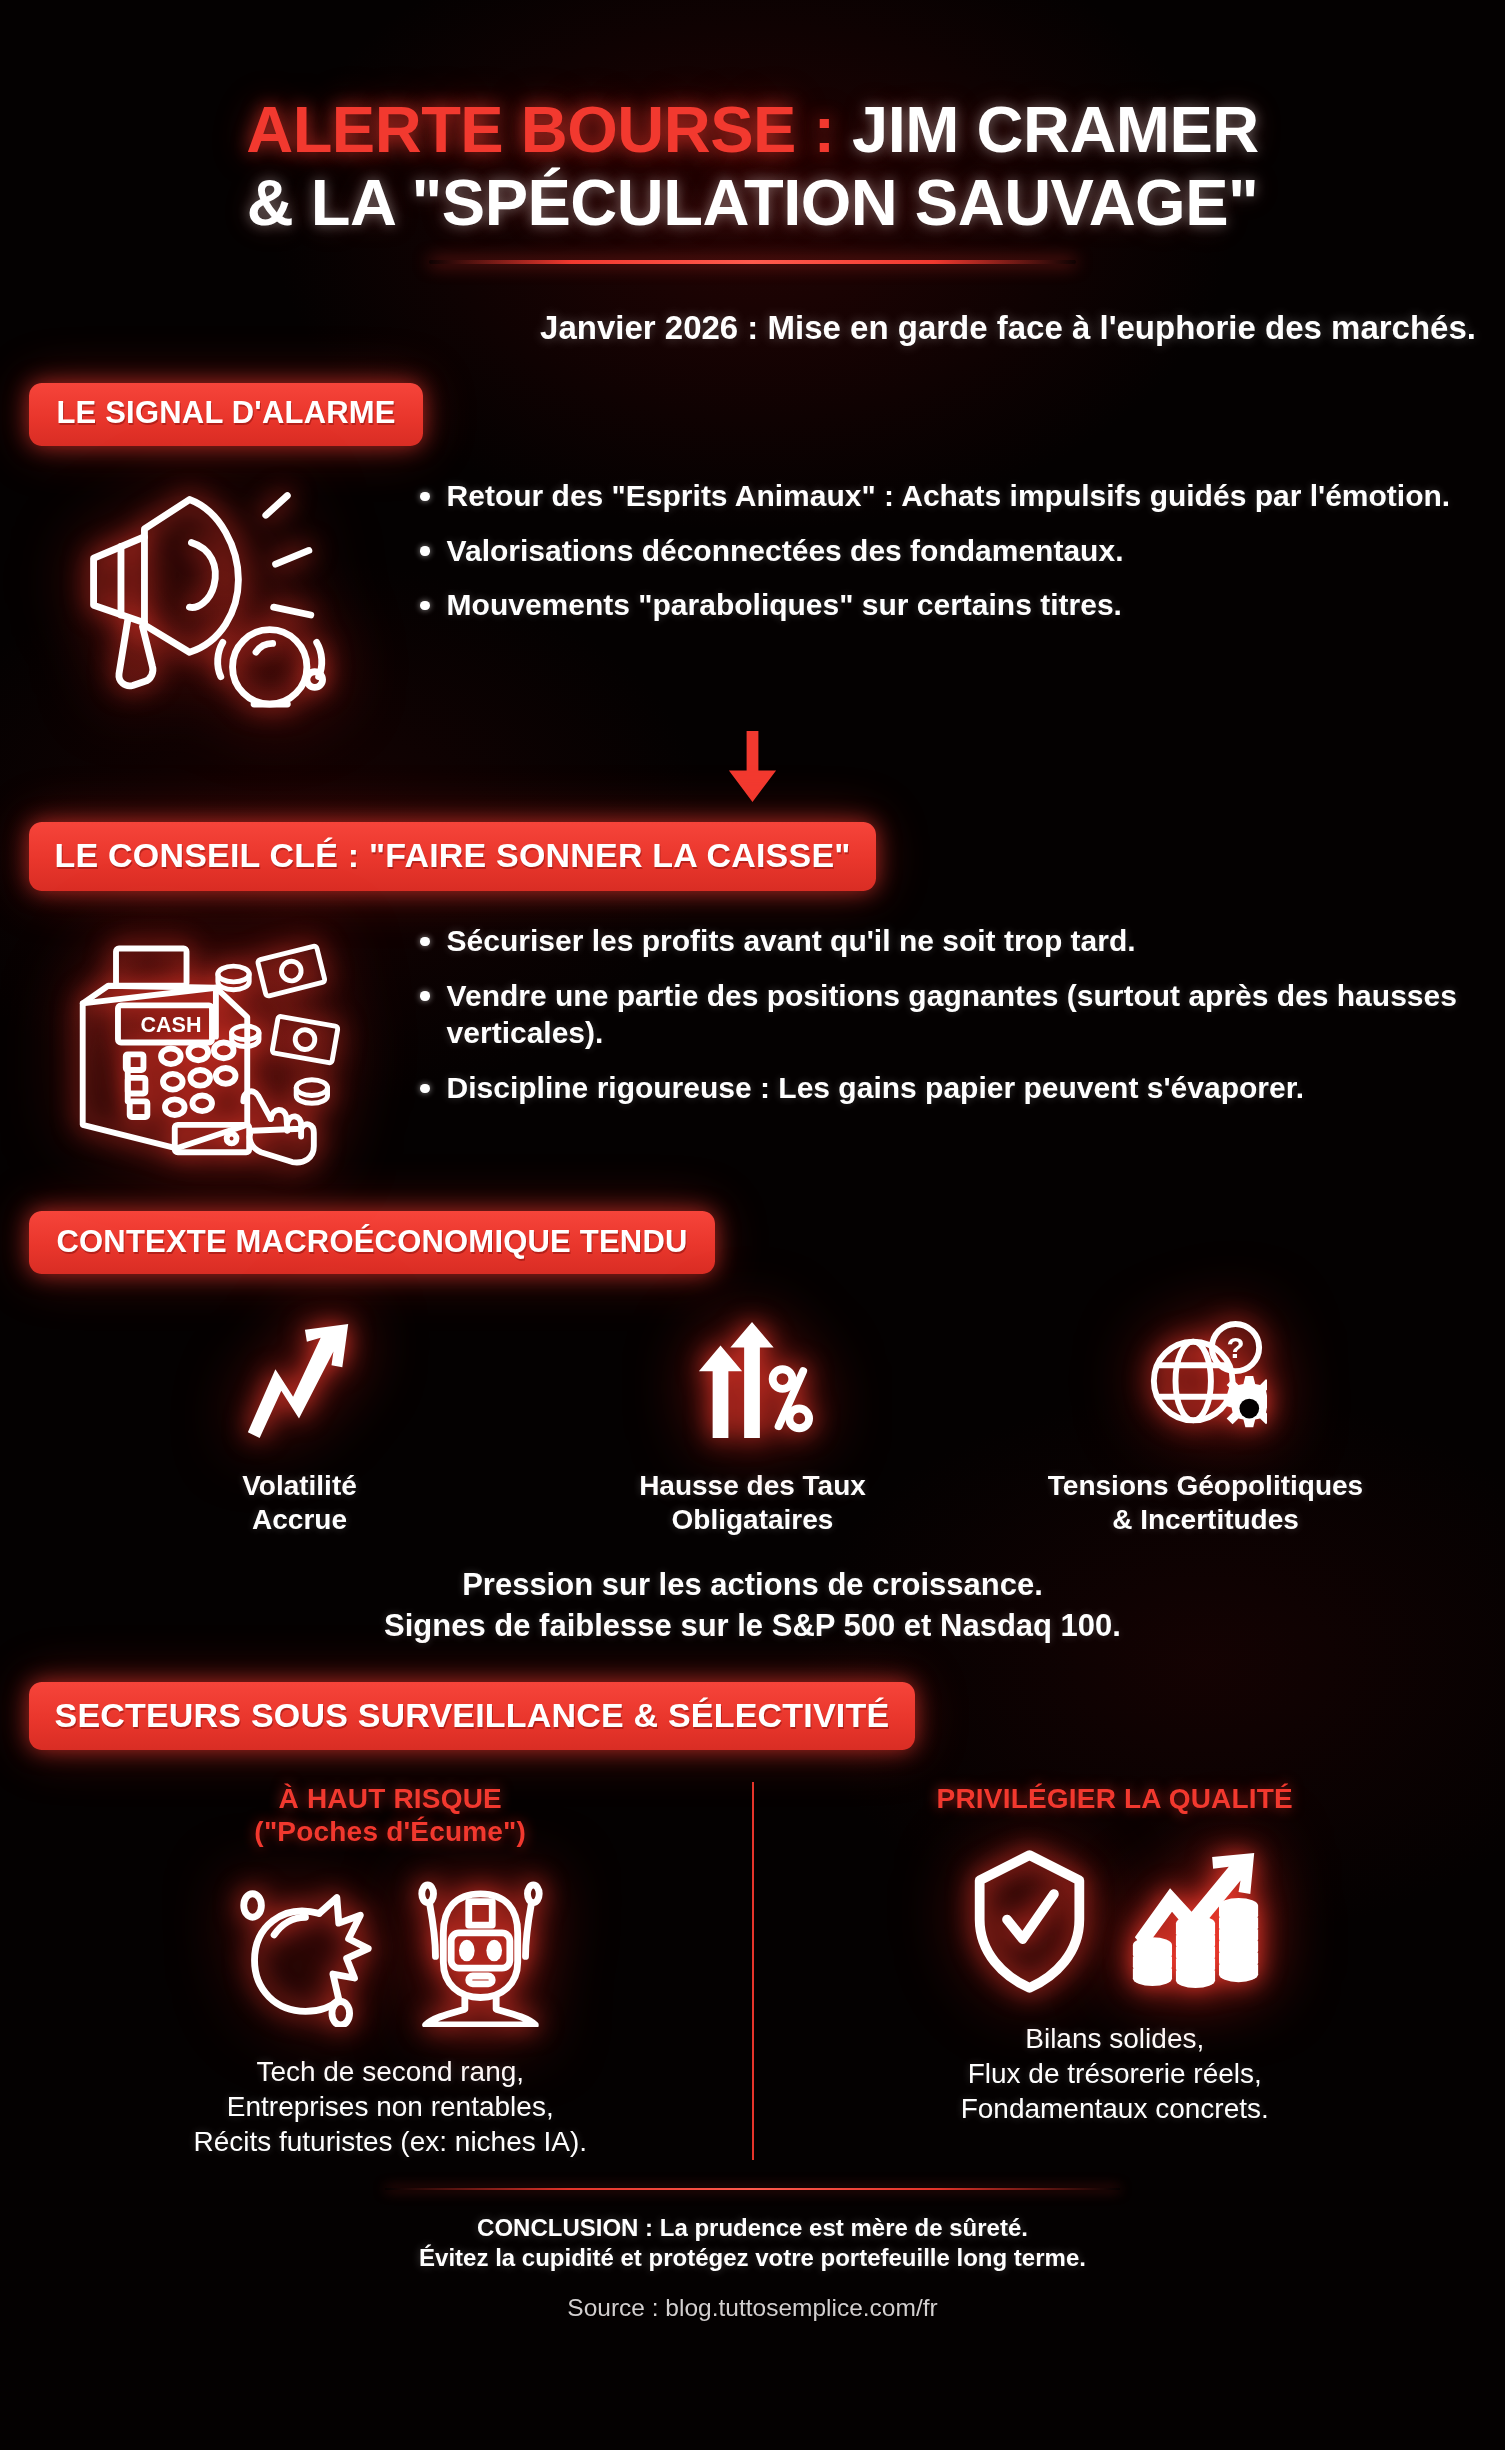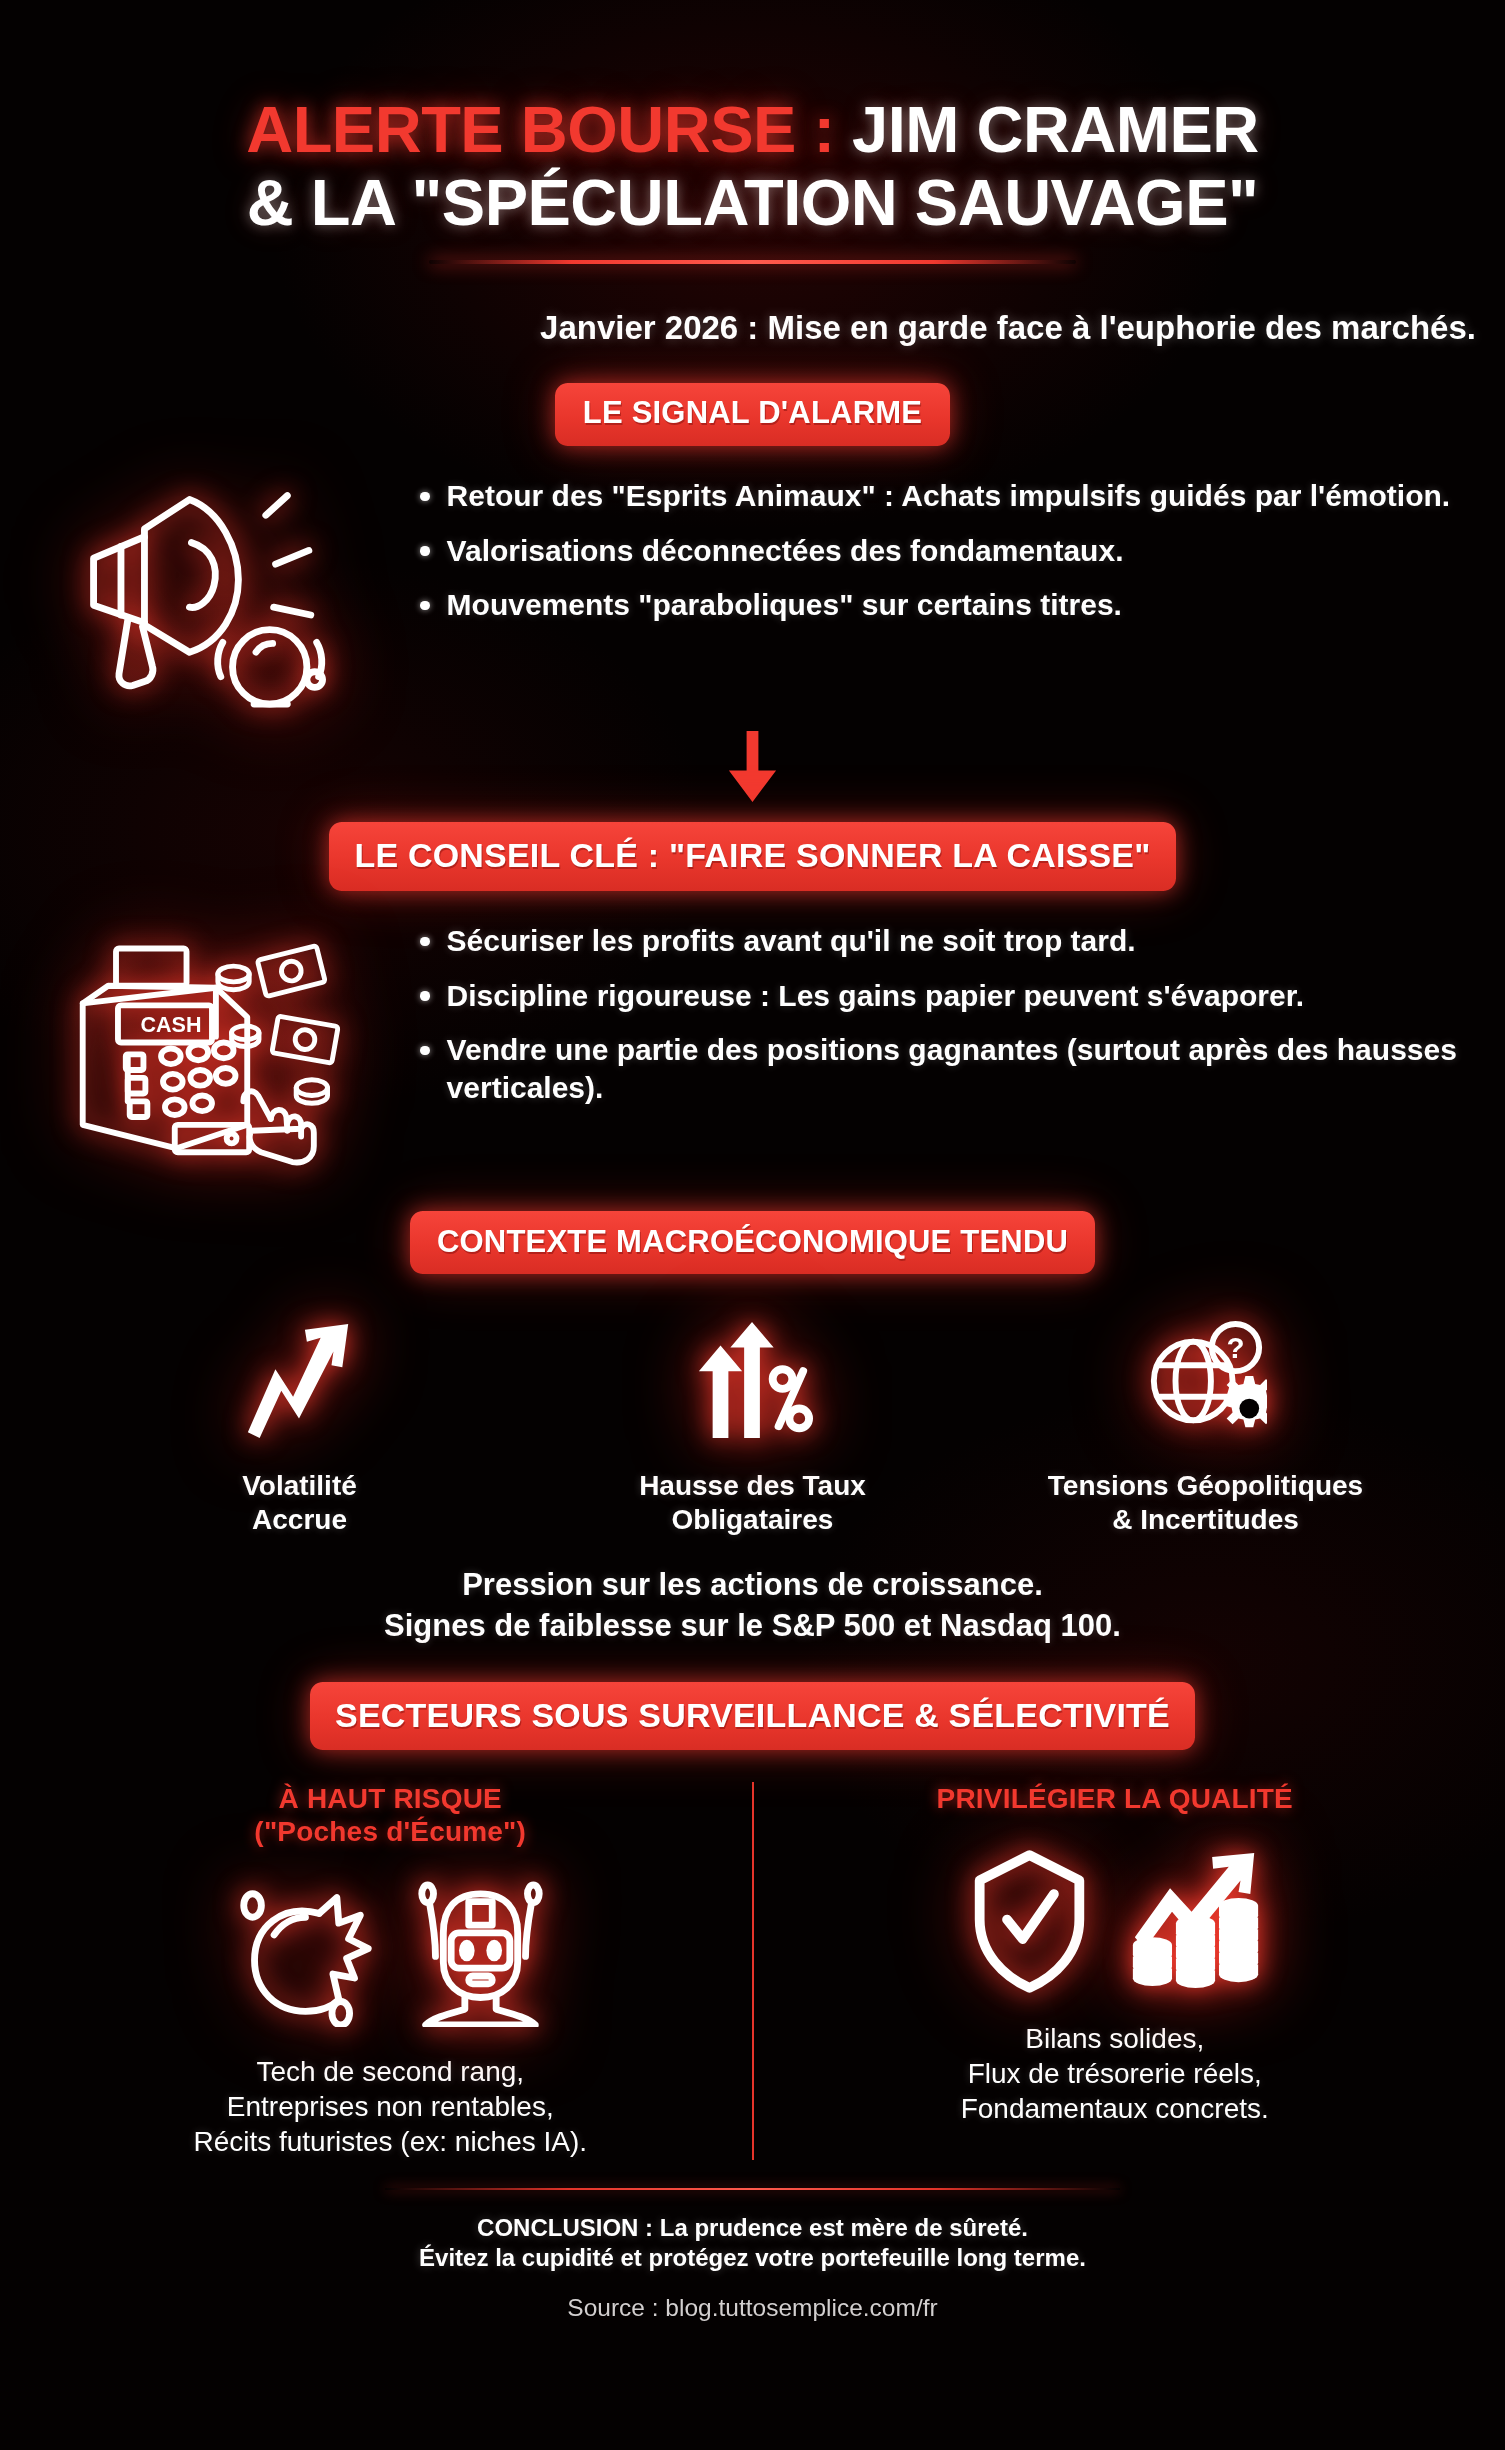--- a/index.html
+++ b/index.html
@@ -64,21 +64,21 @@
   .subtitle {
     margin-top: 45px;
     text-align: right;
     font-size: 33px;
     font-weight: 700;
     color: #ffffff;
     text-shadow: 0 0 11.8px rgba(255,255,255,0.30);
   }
 
   
-  .badge-wrap { text-align: center; }
+  .badge-wrap { }
   .badge {
     display: inline-block;
     background: linear-gradient(180deg, #f6443a 0%, #e9362c 55%, #d92d24 100%);
     color: #ffffff;
     font-size: 31px;
     font-weight: 900;
     letter-spacing: 0.2px;
     text-transform: uppercase;
     padding: 12.7px 27.4px 14.7px 27.4px;
     border-radius: 12.7px;
@@ -353,22 +353,22 @@
           <path d="M178 182 C178 172 188 168 193 176 L206 200"></path>
           <path d="M206 200 C208 188 220 188 222 198 L223 212"></path>
           <path d="M223 204 C226 194 237 196 237 206 L237 218"></path>
           <path d="M237 210 C241 202 250 205 250 214 L250 228 C250 240 240 246 228 244 L196 234 C186 230 182 220 186 212 Z"></path>
         </g>
       </svg>
     </div>
 
     <ul class="bullets">
       <li>Sécuriser les profits avant qu'il ne soit trop tard.</li>
+      <li>Vendre une partie des positions gagnantes (surtout après des hausses verticales).</li>
       <li>Discipline rigoureuse : Les gains papier peuvent s'évaporer.</li>
-      <li>Vendre une partie des positions gagnantes (surtout après des hausses verticales).</li>
     </ul>
   </div>
 
   <div class="badge-wrap" style="margin-top:43px;">
     <span class="badge">CONTEXTE MACROÉCONOMIQUE TENDU</span>
   </div>
 
   <div class="macro-grid">
 
     <div class="macro-item">

